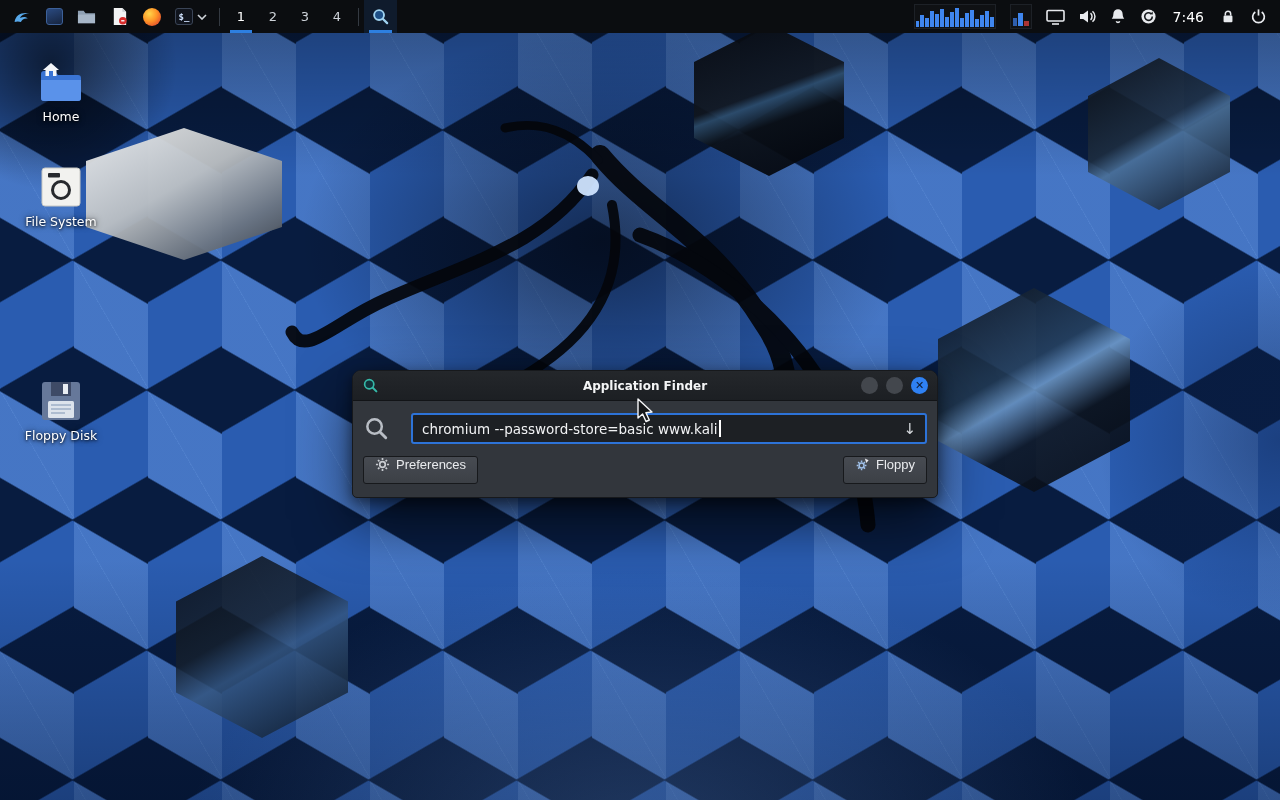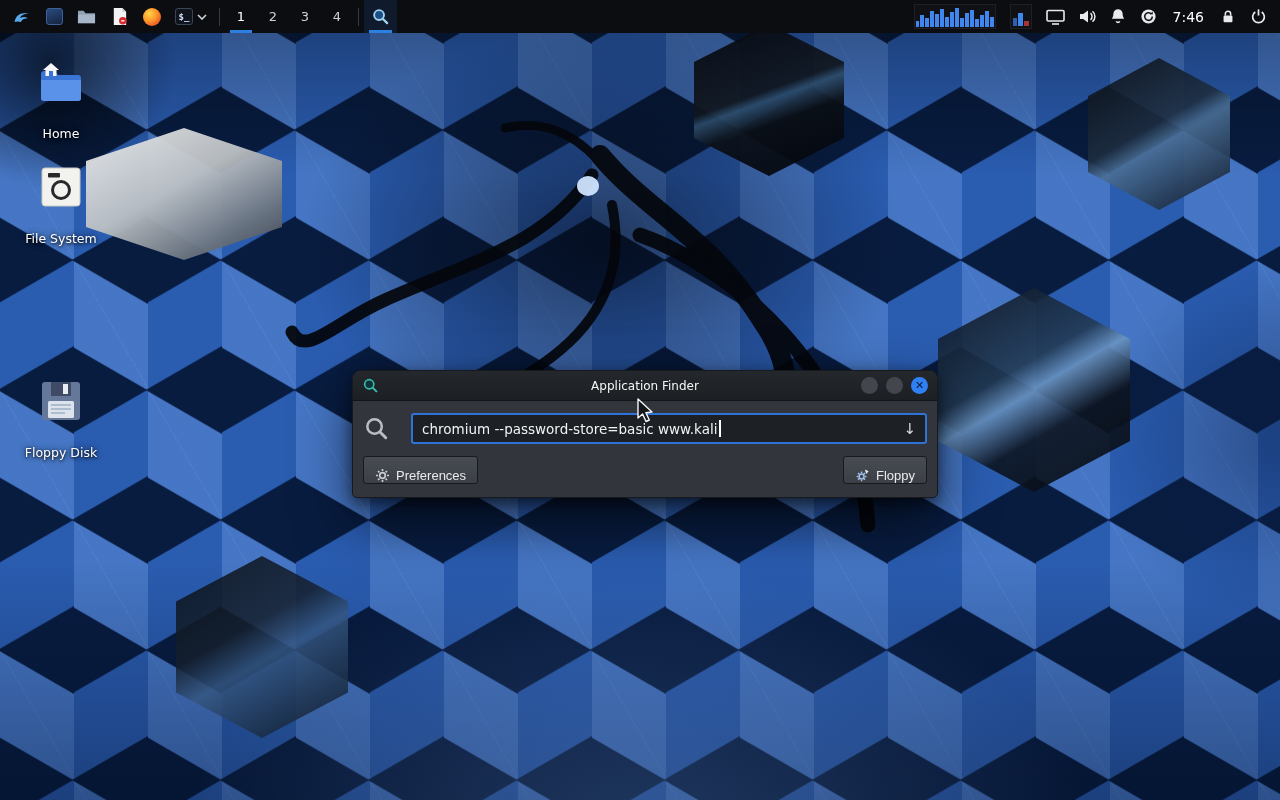--- a/index.html
+++ b/index.html
@@ -66,47 +66,47 @@
     display:flex;align-items:flex-end;gap:1px;padding:1px}
   .cpu span{flex:1;background:#3f86ef;display:block}
   .minigraph{width:22px;height:25px;background:#0f1114;border:1px solid #1d2127;
     display:flex;align-items:flex-end;gap:1px;padding:2px}
   .minigraph span{flex:1;display:block}
   #clock{font-size:14px;color:#fff;padding:0 9px}
 
   
   .desk-icon{position:absolute;left:22px;width:78px;z-index:5;text-align:center;cursor:default}
   .desk-icon .glyph{width:48px;height:48px;margin:0 auto;display:block}
-  .desk-icon .lbl{margin-top:20px;font-size:12.5px;color:#fff;
+  .desk-icon .lbl{margin-top:3px;font-size:12.5px;color:#fff;
     text-shadow:0 1px 3px rgba(0,0,0,.9),0 0 6px rgba(0,0,0,.7)}
   #icon-home{top:58px}#icon-fs{top:163px}#icon-trash{top:270px}#icon-floppy{top:377px}
 
   
   #finder{position:absolute;left:352px;top:370px;width:586px;height:128px;z-index:40;
     background:#32363c;border:1px solid #17191c;border-radius:9px 9px 5px 5px;
     box-shadow:0 22px 55px rgba(0,0,0,.6),0 4px 14px rgba(0,0,0,.5)}
   #titlebar{height:30px;border-radius:8px 8px 0 0;display:flex;align-items:center;
     background:linear-gradient(#24272b,#1c1f23);border-bottom:1px solid #121417;
     padding:0 9px;position:relative}
   #titlebar .title{position:absolute;left:0;right:0;text-align:center;
-    font-size:12px;font-weight:normal;color:#f4f5f6;pointer-events:none}
+    font-size:12px;font-weight:bold;color:#f4f5f6;pointer-events:none}
   .tb-circle{width:17px;height:17px;border-radius:50%;background:#43474d;margin-left:8px}
   .tb-close{width:17px;height:17px;border-radius:50%;background:#2f81f3;margin-left:8px;
     display:flex;align-items:center;justify-content:center;
     color:#0d1b30;font-size:11px;font-weight:bold;line-height:1}
   #finder-body{padding:9px 10px 10px}
   .search-row{display:flex;align-items:center;gap:21px;margin-top:3px}
   #search-field{flex:1;height:31px;border:2px solid #2d73d8;border-radius:3px;
     background:#1d2024;display:flex;align-items:center;padding:0 9px;color:#f1f2f4;
     font-size:13.5px}
   .caret{width:1.5px;height:17px;background:#fff;margin-left:2px}
   .field-spacer{flex:1}
   .drop-arrow{color:#d4d7db;font-size:15px;padding-left:6px}
   .btn-row{display:flex;justify-content:space-between;align-items:center;margin-top:12px}
-  .gtk-btn{height:28px;display:inline-flex;align-items:flex-end;gap:6px;padding:0 11px;
+  .gtk-btn{height:28px;display:inline-flex;align-items:flex-start;gap:6px;padding:0 11px;
     background:linear-gradient(#474b52,#3c4046);border:1px solid #17191c;border-radius:3px;
     color:#e9ebee;font-size:13px;cursor:default}
 
   
   #cursor{position:absolute;left:636px;top:398px;z-index:60;pointer-events:none}
 </style>
 </head>
 <body>
 
 <div id="screen">

